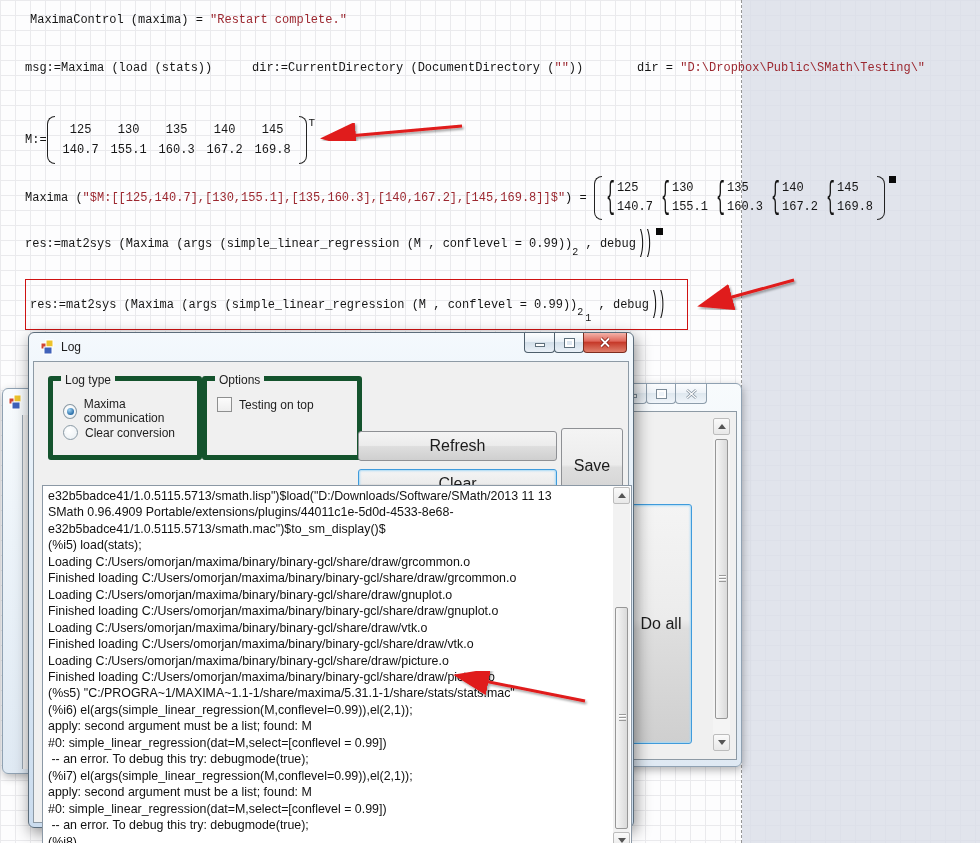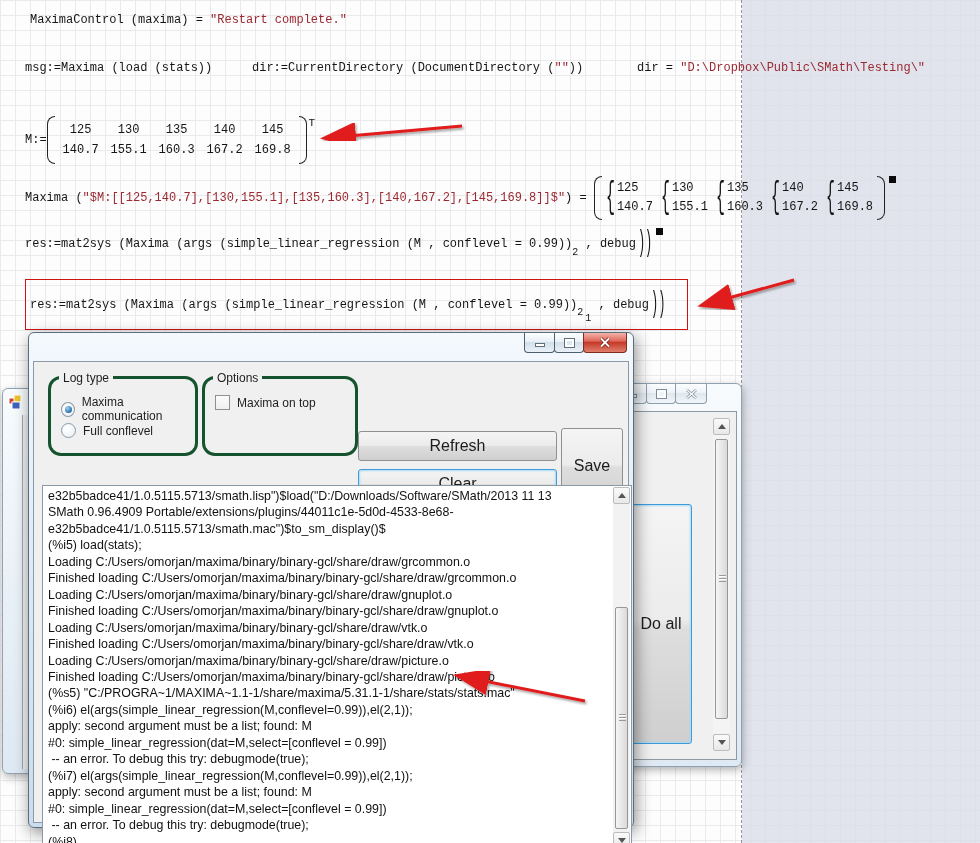--- a/index.html
+++ b/index.html
@@ -49,21 +49,21 @@
   .ttl{font-size:12px;color:#1c1c1c;margin-left:6px;}
   .capbox{position:absolute;top:0;display:flex;}
   .cbtn{height:19px;margin-left:-1px;border:1px solid #4e5f6c;border-top:none;
     border-radius:0 0 4px 4px;display:flex;align-items:center;justify-content:center;
     background:linear-gradient(#fdfeff 0%,#e9f0f6 45%,#d3dfe9 50%,#eaf1f8 100%);}
   .cbtn.close{background:linear-gradient(#f3b3a9 0%,#e0685c 42%,#c63a2a 50%,#df7f6c 100%);border-color:#7e2d1f;}
   .w7.inactive .cbtn{border-color:#8d9dab;background:linear-gradient(#fcfdfe 0%,#eef3f8 45%,#dfe8ef 50%,#f0f5fa 100%);}
   .client{position:absolute;left:4px;right:4px;bottom:4px;top:28px;background:#f0f0f0;border:1px solid #8d9aa5;}
 
   
-  .gbox{position:absolute;border:3px solid #14532d;border-radius:13px;}
+  .gbox{position:absolute;border:5px solid #14532d;border-radius:3px;}
   .glabel{position:absolute;top:-8px;left:8px;background:#f0f0f0;padding:0 4px;font-size:12px;color:#1e1e1e;}
   .radio{position:absolute;display:flex;align-items:center;gap:7px;font-size:12px;color:#1e1e1e;}
   .rdot{width:13px;height:13px;border-radius:50%;border:1px solid #8a9aa5;
     background:radial-gradient(circle at 40% 35%,#ffffff,#e8eef2);position:relative;}
   .rdot.on::after{content:"";position:absolute;left:3px;top:3px;width:7px;height:7px;border-radius:50%;
     background:radial-gradient(circle at 35% 30%,#9fd4f5,#2c6fa8 70%);}
   .check{position:absolute;display:flex;align-items:center;gap:7px;font-size:12px;color:#1e1e1e;}
   .cbox{width:13px;height:13px;border:1px solid #8e8f8f;background:linear-gradient(#fcfcfc,#eeeeee);}
   .btn{position:absolute;border:1px solid #8e9094;border-radius:3px;
     background:linear-gradient(#f4f4f4 0%,#ececec 48%,#dedede 52%,#cfcfcf 100%);
@@ -181,20 +181,28 @@
             <span class="grip"></span>
           </div>
         <div class="arr" style="bottom:0;">
             <span class="tri-dn"></span>
           </div>
       </div>
     </div>
   </div>
 
   <div class="w7" style="left:28px;top:332px;width:604px;height:494px;z-index:20;">
+    <div class="tbar">
+      <svg class="appicon" style="margin-left:10px;" width="16" height="16" viewBox="0 0 16 16">
+        <rect x="2" y="4" width="6" height="6" fill="#cf4432" stroke="#ffffff" stroke-width="1"></rect>
+        <rect x="7" y="1" width="7" height="7" fill="#edc32b" stroke="#ffffff" stroke-width="1"></rect>
+        <rect x="5" y="8" width="8" height="7" fill="#3f62ba" stroke="#ffffff" stroke-width="1"></rect>
+      </svg>
+      <span class="ttl">Log</span>
+    </div>
     <div class="capbox" style="right:6px;">
       <div class="cbtn" style="width:29px;">
         <svg width="10" height="9">
             <rect x="0.5" y="5.5" width="9" height="3" fill="#ffffff" stroke="#5f707c"></rect>
           </svg>
       </div>
       <div class="cbtn" style="width:28px;">
         <svg width="11" height="10">
             <rect x="0.5" y="0.5" width="10" height="9" fill="#ffffff" stroke="#5f707c"></rect>
             <rect x="3" y="3" width="5" height="4" fill="#dde7f0"></rect>
@@ -210,29 +218,29 @@
     <div class="client">
 
       <div class="gbox" style="left:14px;top:14px;width:144px;height:74px;">
         <span class="glabel">Log type</span>
         <div class="radio" style="left:10px;top:16px;">
           <span class="rdot on"></span>
           <span>Maxima communication</span>
         </div>
         <div class="radio" style="left:10px;top:44px;">
           <span class="rdot"></span>
-          <span>Full conflevel</span>
+          <span>Clear conversion</span>
         </div>
       </div>
 
       <div class="gbox" style="left:168px;top:14px;width:150px;height:74px;">
         <span class="glabel">Options</span>
         <div class="check" style="left:10px;top:16px;">
           <span class="cbox"></span>
-          <span>Maxima on top</span>
+          <span>Testing on top</span>
         </div>
       </div>
 
       <div class="btn" style="left:324px;top:21px;width:197px;height:28px;">
         <span>Refresh</span>
       </div>
       <div class="btn focus" style="left:324px;top:59px;width:197px;height:28px;">
         <span>Clear</span>
       </div>
       <div class="btn" style="left:527px;top:18px;width:60px;height:74px;">

